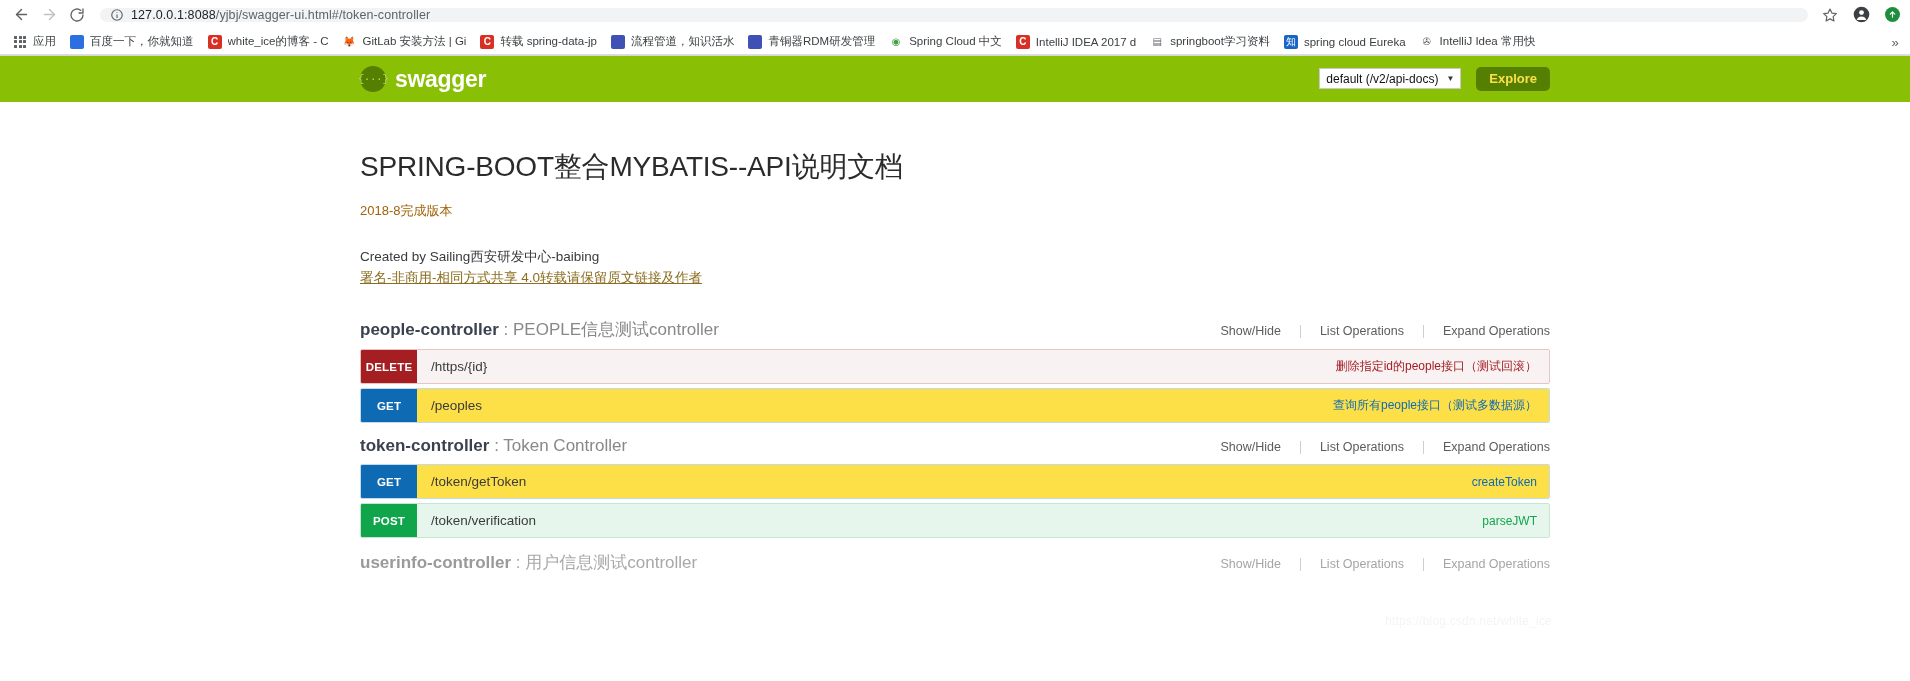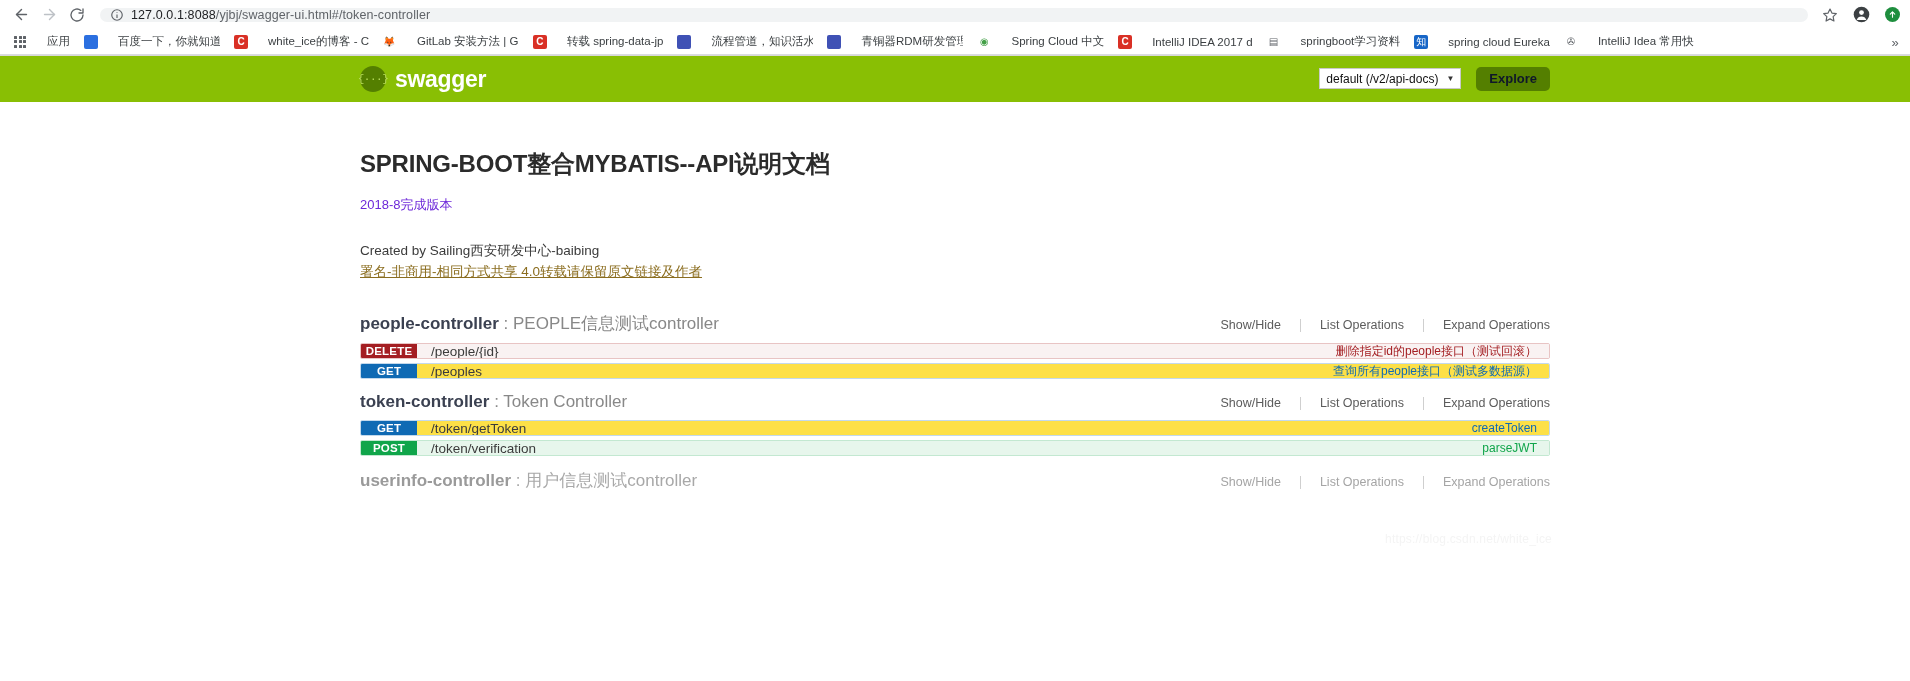--- a/index.html
+++ b/index.html
@@ -102,21 +102,21 @@
     border-radius: 3px;
     flex: 0 0 auto;
     max-width: 150px;
     overflow: hidden;
   }
   .bm .bm-label {
     font-size: 11.5px;
     color: #3c4043;
     white-space: nowrap;
     overflow: hidden;
-    margin-left: 20px;
+    margin-left: 6px;
   }
   .bm .fav {
     width: 14px; height: 14px;
     flex: 0 0 auto;
     display: flex; align-items: center; justify-content: center;
     font-size: 10px;
     line-height: 1;
     border-radius: 2px;
   }
   .fav-apps {
@@ -206,46 +206,46 @@
     align-items: center;
     padding: 0 6px;
     font-size: 12px;
     color: #111;
     gap: 8px;
     min-width: 128px;
   }
   .api-select .caret { font-size: 8px; color: #333; }
   .explore-btn {
     background: #547f00;
-    color: #0f172a;
+    color: #fde047;
     font-size: 13px;
     font-weight: bold;
     padding: 5px 13px;
     border-radius: 5px;
     line-height: 1.1;
   }
 
   
   .page {
     width: 1210px;
     margin: 0 auto;
     padding: 0 10px;
     position: relative;
   }
   .info-block { padding-top: 46px; }
   .api-title {
-    font-size: 24px;
-    font-weight: bold;
+    font-size: 28px;
+    font-weight: normal;
     color: #2b2b2b;
     margin: 0 0 16px 0;
     letter-spacing: -0.2px;
   }
   .api-subtitle {
     font-size: 13px;
-    color: #6d28d9;
+    color: #a16207;
     margin-bottom: 28px;
   }
   .created-by {
     font-size: 13.5px;
     color: #3b3b3b;
     margin-bottom: 2px;
   }
   .license-link {
     font-size: 13.5px;
     color: #8b6d1f;
@@ -292,21 +292,21 @@
     height: 13px;
     background: #cfcfcf;
     display: inline-block;
   }
   .res-options.faded a { color: #a5a5a5; }
 
   
   .op {
     display: flex;
     align-items: stretch;
-    height: 16px;
+    height: 35px;
     margin-bottom: 4px;
     border-radius: 2px;
     overflow: hidden;
     border: 1px solid transparent;
   }
   .op .verb {
     width: 56px;
     flex: 0 0 56px;
     color: #ffffff;
     font-size: 11.5px;
@@ -544,21 +544,21 @@
         <span class="sep"></span>
         <a>List Operations</a>
         <span class="sep"></span>
         <a>Expand Operations</a>
       </div>
     </div>
 
     <div class="op delete">
       <div class="verb">DELETE</div>
       <div class="op-body">
-        <span class="op-path">/people/{id}</span>
+        <span class="op-path">/https/{id}</span>
         <span class="op-desc">删除指定id的people接口（测试回滚）</span>
       </div>
     </div>
 
     <div class="op get">
       <div class="verb">GET</div>
       <div class="op-body">
         <span class="op-path">/peoples</span>
         <span class="op-desc">查询所有people接口（测试多数据源）</span>
       </div>

